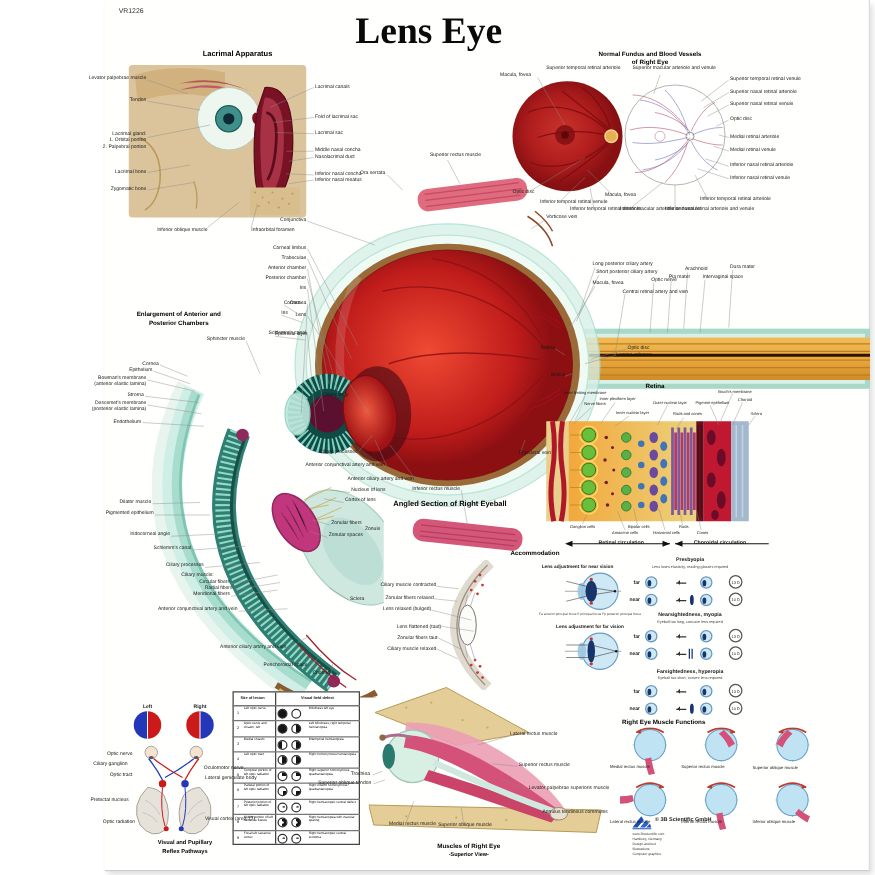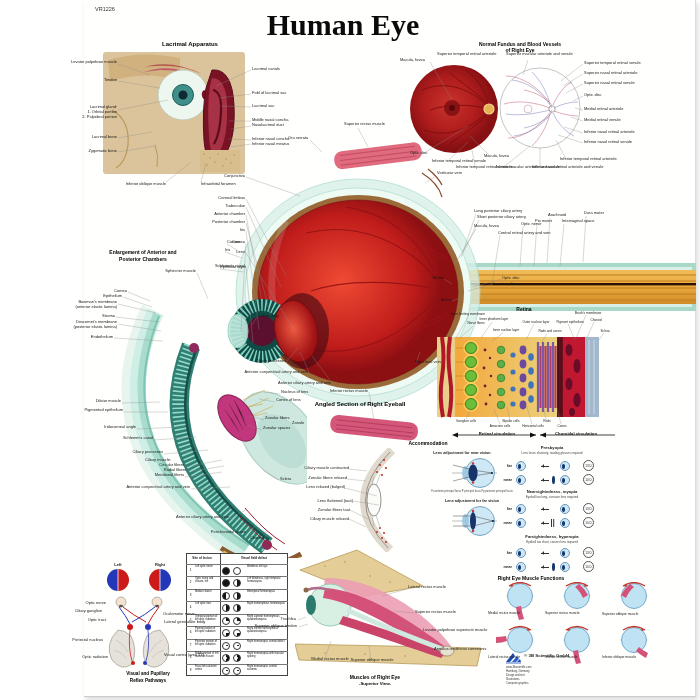--- a/index.html
+++ b/index.html
@@ -46,21 +46,21 @@
   .vfc[data-vf="spareR"]::after{content:"";position:absolute;left:32%;top:32%;width:36%;height:36%;border-radius:50%;background:#fff}
   .vfc[data-vf="dot"]::after{content:"";position:absolute;left:50%;top:34%;width:30%;height:30%;border-radius:50%;background:#151515}
   .thead{position:absolute;font-size:3.1px;font-weight:bold;color:#111;transform:translateX(-50%);z-index:6}
 </style>
 </head>
 <body>
 
 <div class="paper"></div>
 
 <span class="code">VR1226</span>
-<h1 class="maintitle">Human Eye</h1>
+<h1 class="maintitle">Lens Eye</h1>
 
 <span class="sec" style="left:190px;top:41px">Lacrimal Apparatus</span>
 <span class="sec sec2" style="left:520px;top:41px">Normal Fundus and Blood Vessels</span>
 <span class="sec sec2" style="left:520px;top:47px">of Right Eye</span>
 <span class="sec" style="left:360px;top:401px">Angled Section of Right Eyeball</span>
 <span class="sec sec2" style="left:143px;top:249px">Enlargement of Anterior and</span>
 <span class="sec sec2" style="left:143px;top:256px">Posterior Chambers</span>
 <span class="sec sec2" style="left:524px;top:306px">Retina</span>
 <span class="sec sec2" style="left:428px;top:440px">Accommodation</span>
 <span class="sec sec2" style="left:148px;top:671px;font-size:4.6px">Visual and Pupillary</span>

